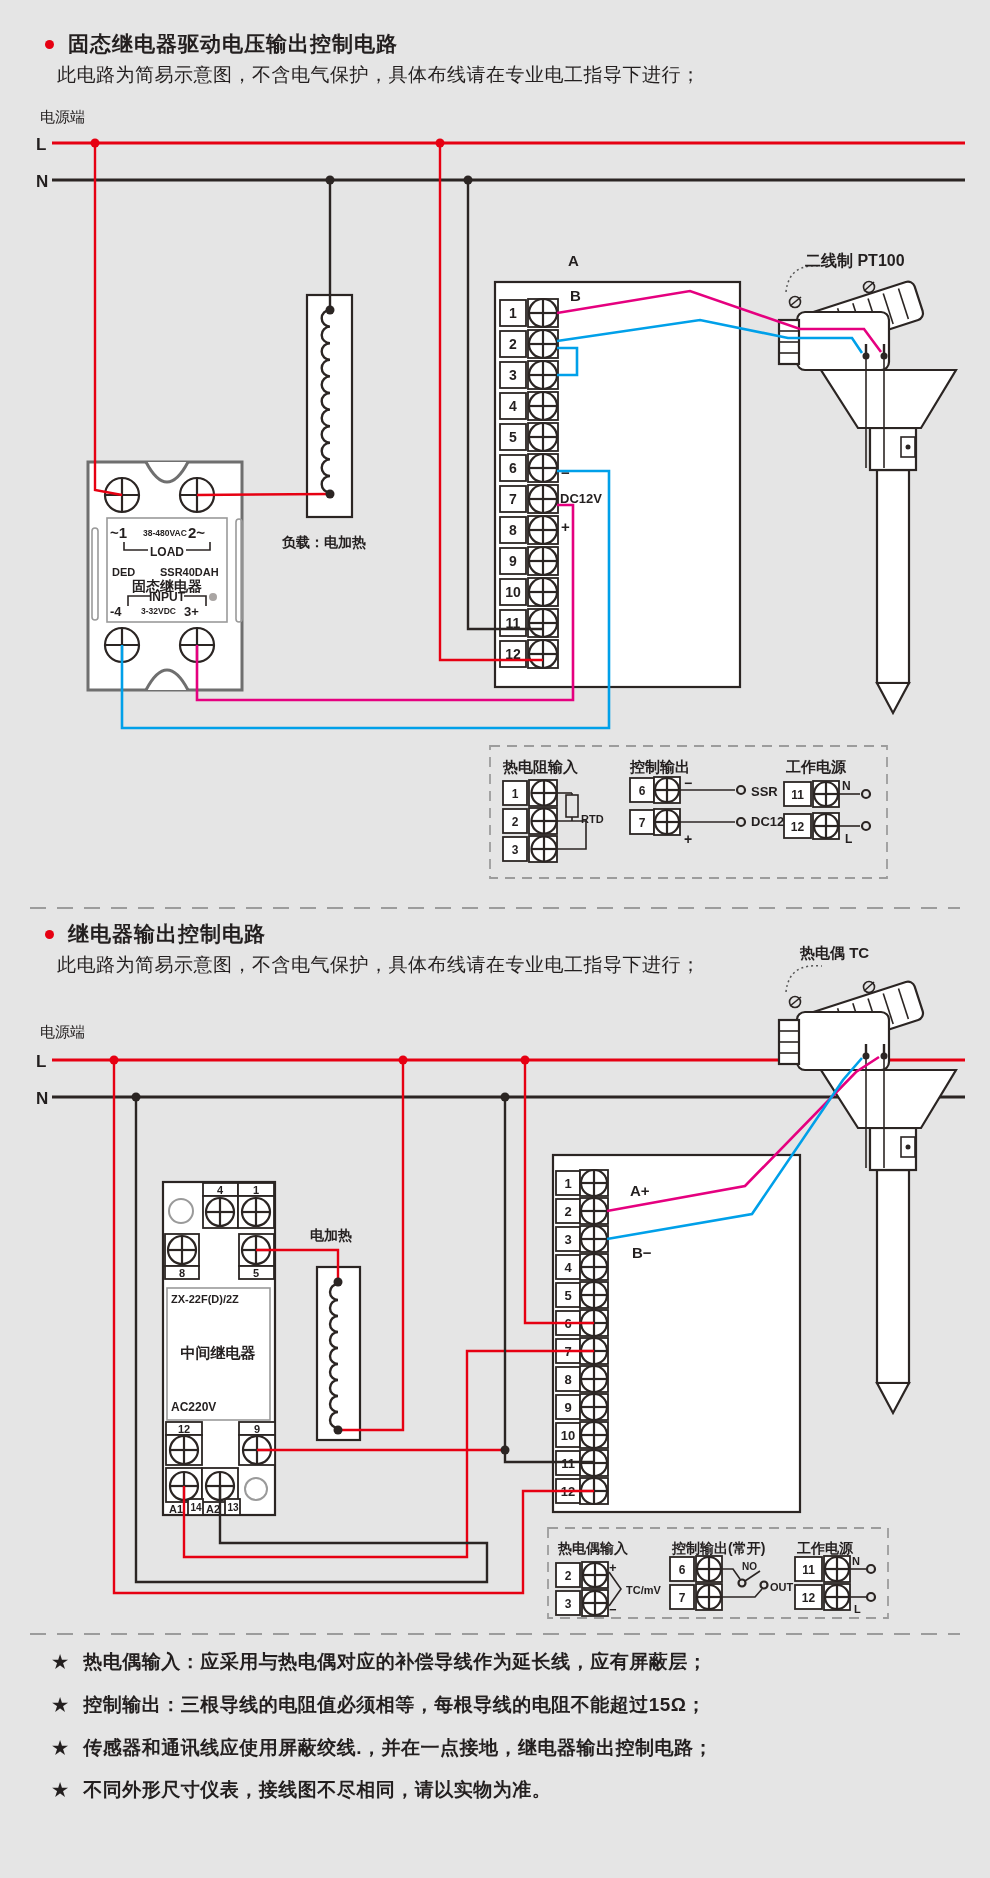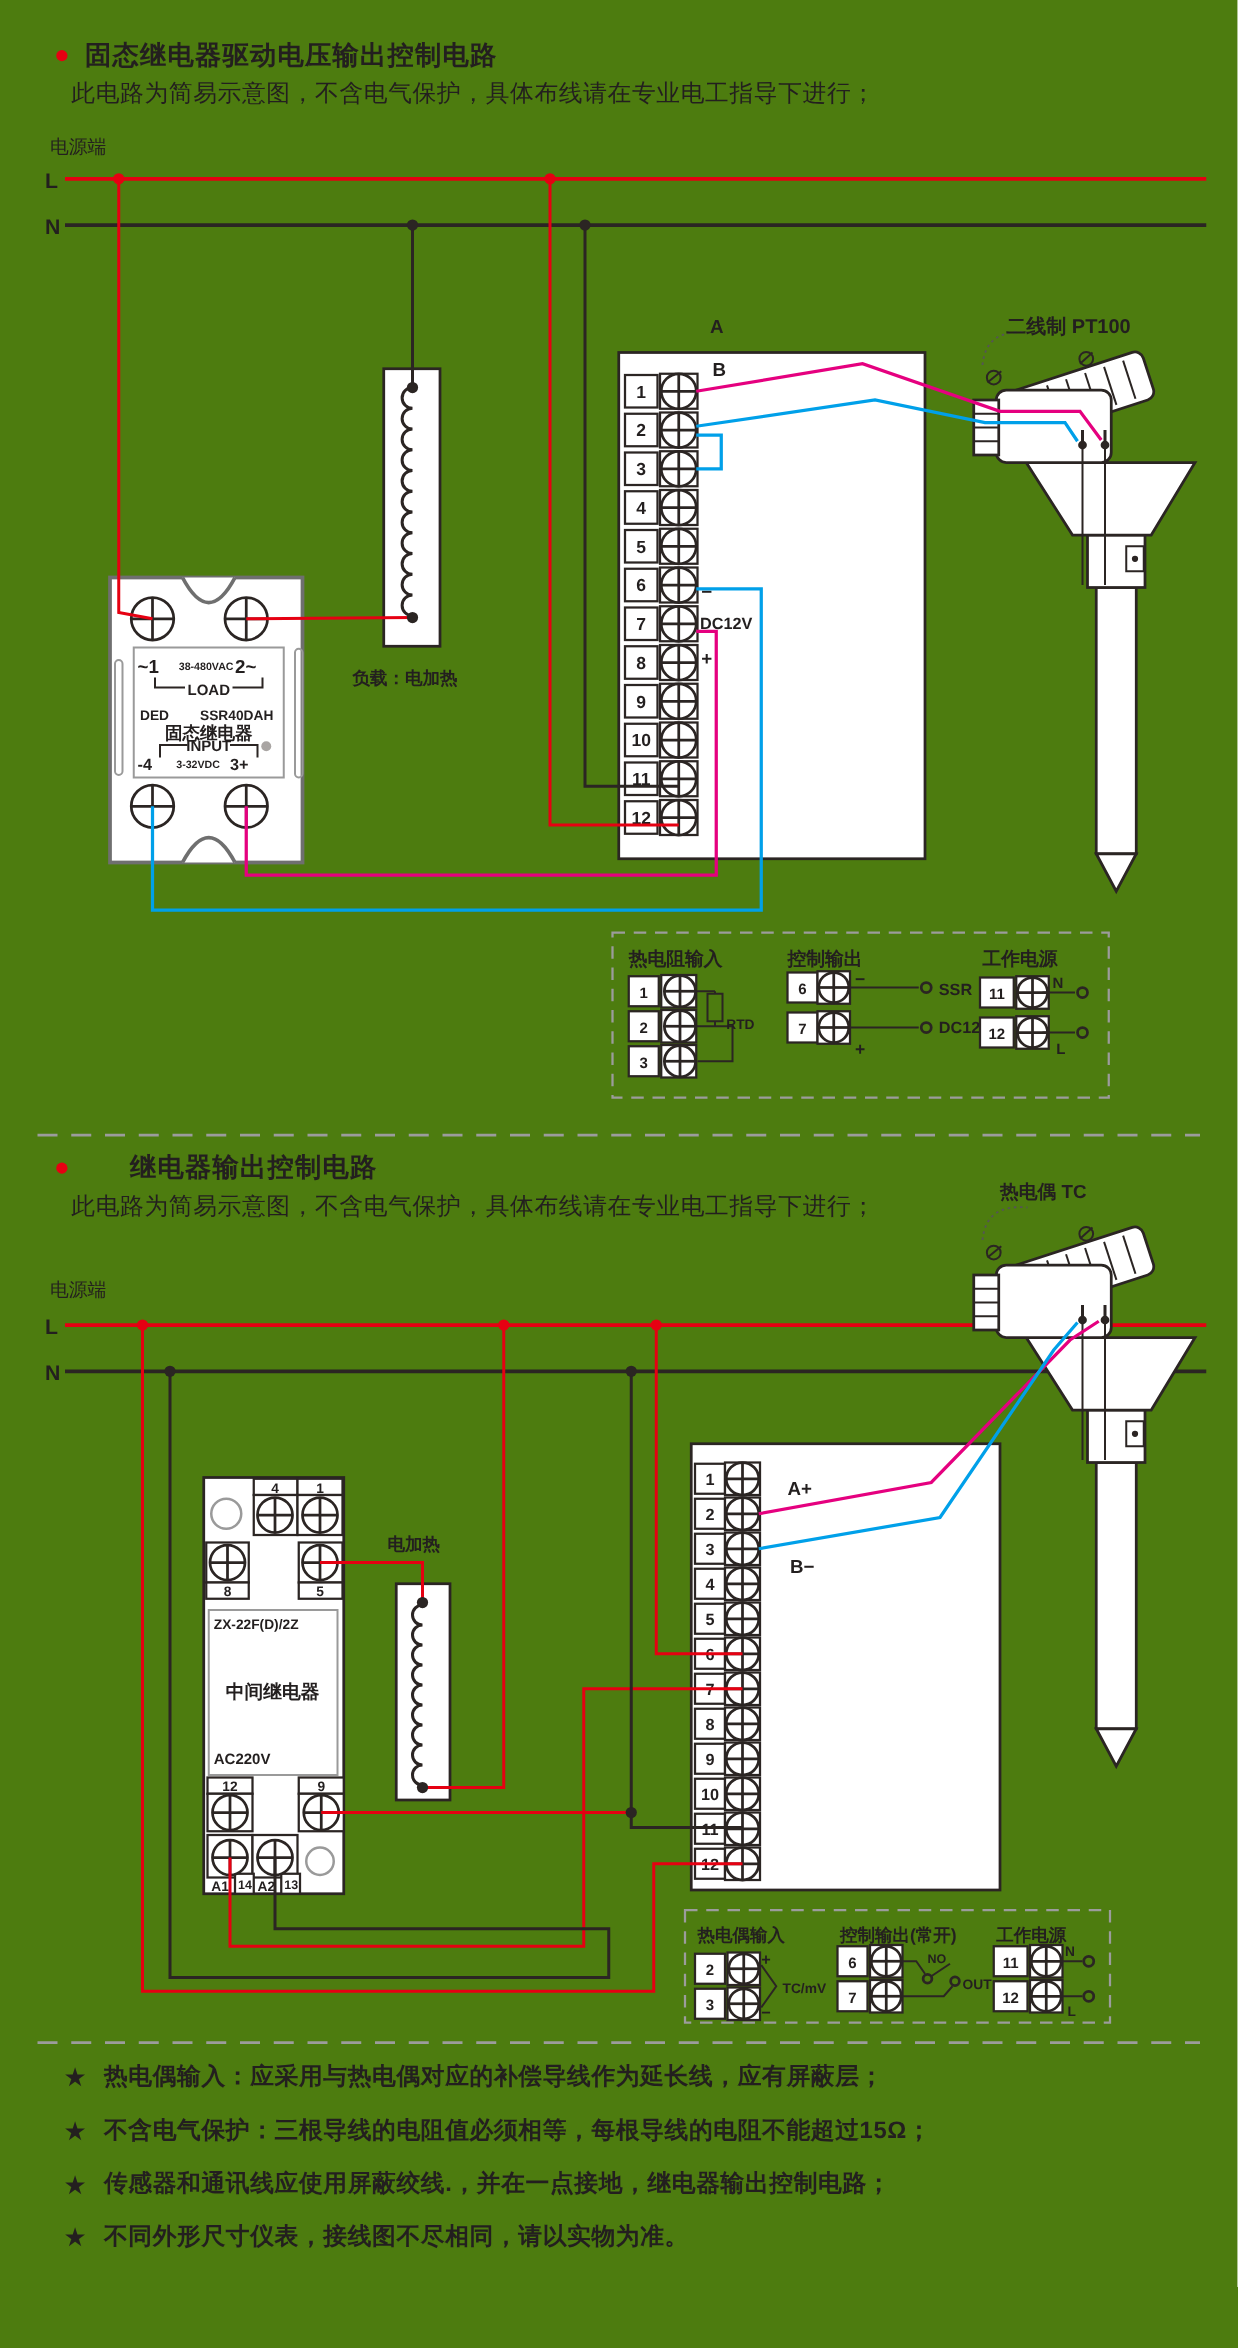--- a/index.html
+++ b/index.html
@@ -1,16 +1,16 @@
 <!DOCTYPE html>
 <html><head>
 <meta charset="utf-8">
 <style>
   html,body{margin:0;padding:0;background:#fff;}
-  .page{position:relative;width:990px;height:1878px;background:#4d7c0f;overflow:hidden;
+  .page{position:relative;width:990px;height:1878px;background:#e5e5e5;overflow:hidden;
         font-family:"Liberation Sans",sans-serif;color:#231f1f;}
   .titlerow{position:absolute;display:flex;align-items:center;}
   .bullet{width:9px;height:9px;border-radius:50%;background:#e60012;margin-right:14px;flex:0 0 auto;}
   .title{font-size:21px;font-weight:bold;letter-spacing:1px;}
   .subtitle{position:absolute;font-size:19px;font-weight:normal;letter-spacing:0.5px;}
   .foot{position:absolute;display:flex;align-items:flex-start;font-size:19px;font-weight:bold;}
   .foot .star{font-size:18px;margin-right:15px;line-height:24px;}
   .foot .ftxt{line-height:24px;letter-spacing:0.5px;}
   svg{position:absolute;left:0;top:0;}
   svg text{font-family:"Liberation Sans",sans-serif;fill:#231f1f;}
@@ -39,33 +39,33 @@
 <body>
 
 <div class="page">
 
   <div class="titlerow" style="left:45px;top:30px;">
     <span class="bullet"></span>
     <span class="title">固态继电器驱动电压输出控制电路</span>
   </div>
   <div class="subtitle" style="left:57px;top:62px;">此电路为简易示意图，不含电气保护，具体布线请在专业电工指导下进行；</div>
 
-  <div class="titlerow" style="left:45px;top:920px;gap:36px;">
+  <div class="titlerow" style="left:45px;top:920px;">
     <span class="bullet"></span>
     <span class="title">继电器输出控制电路</span>
   </div>
   <div class="subtitle" style="left:57px;top:952px;">此电路为简易示意图，不含电气保护，具体布线请在专业电工指导下进行；</div>
 
   <div class="foot" style="left:52px;top:1650px;width:900px;">
     <span class="star">★</span>
     <span class="ftxt">热电偶输入：应采用与热电偶对应的补偿导线作为延长线，应有屏蔽层；</span>
     </div>
   <div class="foot" style="left:52px;top:1693px;width:900px;">
     <span class="star">★</span>
-    <span class="ftxt">不含电气保护：三根导线的电阻值必须相等，每根导线的电阻不能超过15Ω；</span>
+    <span class="ftxt">控制输出：三根导线的电阻值必须相等，每根导线的电阻不能超过15Ω；</span>
     </div>
   <div class="foot" style="left:52px;top:1736px;width:900px;">
     <span class="star">★</span>
     <span class="ftxt">传感器和通讯线应使用屏蔽绞线.，并在一点接地，继电器输出控制电路；</span>
     </div>
   <div class="foot" style="left:52px;top:1778px;width:900px;">
     <span class="star">★</span>
     <span class="ftxt">不同外形尺寸仪表，接线图不尽相同，请以实物为准。</span>
     </div>
 

